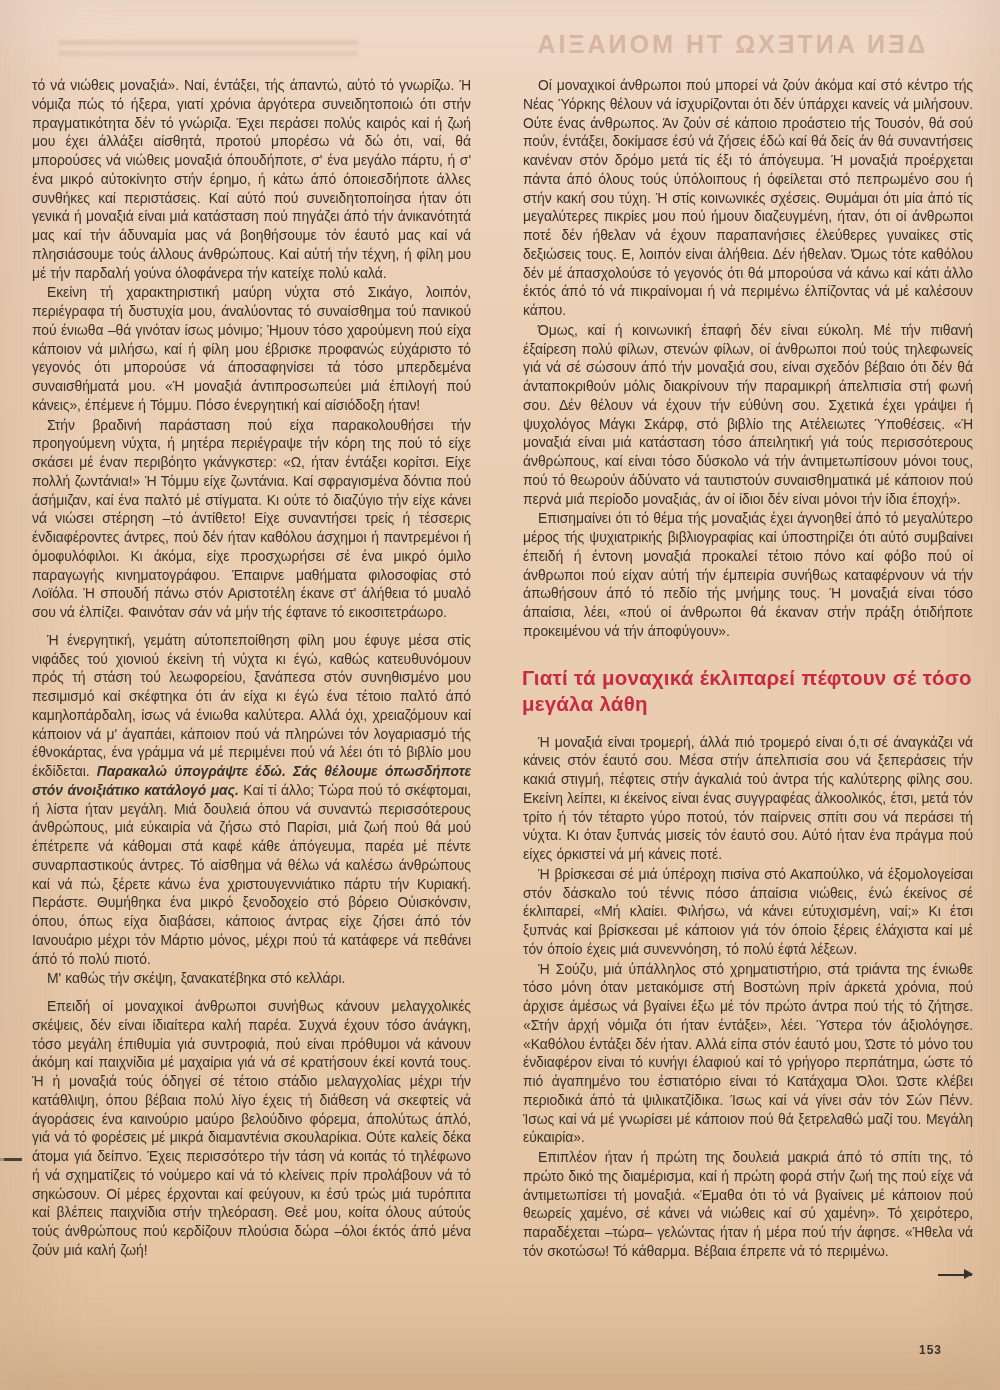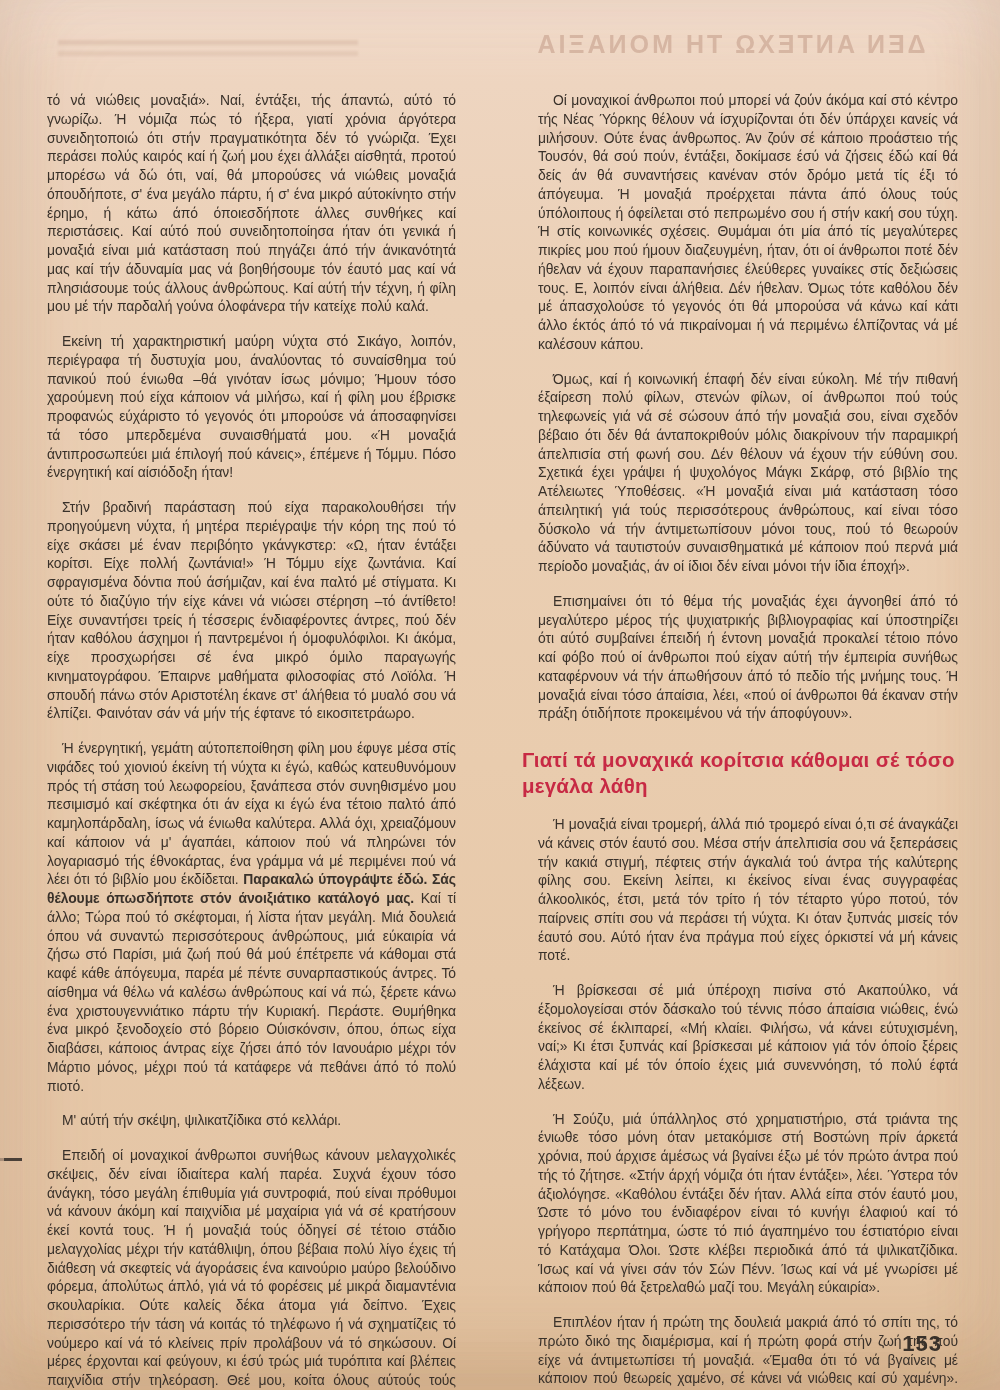--- a/index.html
+++ b/index.html
@@ -47,25 +47,25 @@
   }
   .col{
     position:absolute;top:75px;
     font-size:13.9px;line-height:18.75px;
     text-align:justify;
     letter-spacing:-0.05px;
     word-spacing:0.4px;
   }
   .col-left{left:31px;width:441px;}
   .col-right{left:522px;width:452px;}
-  .col p{margin:16px;}
+  .col p{margin:1px;}
   .indent{text-indent:15px;}
   .gap{margin-top:9px !important;}
   .ital{}
-  .bital{font-weight:bold;}
+  .bital{font-style:italic;font-weight:bold;}
   .section-heading{
     font-weight:bold;
     font-size:20.5px;line-height:26px;
     margin:24px 0 16px 0 !important;
     text-align:left;
     letter-spacing:0.2px;
   }
   .arrow-row{
     margin-top:4px;
     text-align:right;
@@ -77,21 +77,21 @@
     vertical-align:middle;margin-right:2px;
   }
   .cont-arrow::after{
     content:"";position:absolute;right:-1px;top:-4.2px;
     border-left:9px solid #39312a;
     border-top:5.5px solid transparent;
     border-bottom:5.5px solid transparent;
   }
   .page-number{
     position:absolute;right:58px;bottom:33px;
-    font-size:22px;font-weight:bold;color:#39312a;
+    font-size:12px;font-weight:bold;color:#39312a;
     letter-spacing:1px;
   }
   .margin-mark{
     position:absolute;left:4px;top:1158px;
     width:18px;height:2.5px;background:#4a4038;
     box-shadow:-6px 0 0 rgba(74,64,56,0.35);
   }
 </style>
 </head>
 <body>
@@ -100,30 +100,30 @@
 
   <div class="ghost-smudge"></div>
   <div class="ghost-title">ΔΕΝ ΑΝΤΕΧΩ ΤΗ ΜΟΝΑΞΙΑ</div>
   <div class="ghost-smudge2"></div>
 
   <div class="col col-left">
     <p>τό νά νιώθεις μοναξιά». Ναί, έντάξει, τής άπαντώ, αύτό τό γνωρίζω. Ή νόμιζα πώς τό ήξερα, γιατί χρόνια άργότερα συνειδητοποιώ ότι στήν πραγματικότητα δέν τό γνώριζα. Έχει περάσει πολύς καιρός καί ή ζωή μου έχει άλλάξει αίσθητά, προτού μπορέσω νά δώ ότι, ναί, θά μπορούσες νά νιώθεις μοναξιά όπουδήποτε, σ' ένα μεγάλο πάρτυ, ή σ' ένα μικρό αύτοκίνητο στήν έρημο, ή κάτω άπό όποιεσδήποτε άλλες συνθήκες καί περιστάσεις. Καί αύτό πού συνειδητοποίησα ήταν ότι γενικά ή μοναξιά είναι μιά κατάσταση πού πηγάζει άπό τήν άνικανότητά μας καί τήν άδυναμία μας νά βοηθήσουμε τόν έαυτό μας καί νά πλησιάσουμε τούς άλλους άνθρώπους. Καί αύτή τήν τέχνη, ή φίλη μου μέ τήν παρδαλή γούνα όλοφάνερα τήν κατείχε πολύ καλά.</p>
     <p class="indent">Εκείνη τή χαρακτηριστική μαύρη νύχτα στό Σικάγο, λοιπόν, περιέγραφα τή δυστυχία μου, άναλύοντας τό συναίσθημα τού πανικού πού ένιωθα –θά γινόταν ίσως μόνιμο; Ήμουν τόσο χαρούμενη πού είχα κάποιον νά μιλήσω, καί ή φίλη μου έβρισκε προφανώς εύχάριστο τό γεγονός ότι μπορούσε νά άποσαφηνίσει τά τόσο μπερδεμένα συναισθήματά μου. «Ή μοναξιά άντιπροσωπεύει μιά έπιλογή πού κάνεις», έπέμενε ή Τόμμυ. Πόσο ένεργητική καί αίσιόδοξη ήταν!</p>
     <p class="indent">Στήν βραδινή παράσταση πού είχα παρακολουθήσει τήν προηγούμενη νύχτα, ή μητέρα περιέγραψε τήν κόρη της πού τό είχε σκάσει μέ έναν περιβόητο γκάνγκστερ: «Ω, ήταν έντάξει κορίτσι. Είχε πολλή ζωντάνια!» Ή Τόμμυ είχε ζωντάνια. Καί σφραγισμένα δόντια πού άσήμιζαν, καί ένα παλτό μέ στίγματα. Κι ούτε τό διαζύγιο τήν είχε κάνει νά νιώσει στέρηση –τό άντίθετο! Είχε συναντήσει τρείς ή τέσσερις ένδιαφέροντες άντρες, πού δέν ήταν καθόλου άσχημοι ή παντρεμένοι ή όμοφυλόφιλοι. Κι άκόμα, είχε προσχωρήσει σέ ένα μικρό όμιλο παραγωγής κινηματογράφου. Έπαιρνε μαθήματα φιλοσοφίας στό Λοϊόλα. Ή σπουδή πάνω στόν Αριστοτέλη έκανε στ' άλήθεια τό μυαλό σου νά έλπίζει. Φαινόταν σάν νά μήν τής έφτανε τό εικοσιτετράωρο.</p>
     <p class="indent gap"><span>Ή ένεργητική, γεμάτη αύτοπεποίθηση φίλη μου έφυγε μέσα στίς νιφάδες τού χιονιού έκείνη τή νύχτα κι έγώ, καθώς κατευθυνόμουν πρός τή στάση τού λεωφορείου, ξανάπεσα στόν συνηθισμένο μου πεσιμισμό καί σκέφτηκα ότι άν είχα κι έγώ ένα τέτοιο παλτό άπό καμηλοπάρδαλη, ίσως νά ένιωθα καλύτερα. Αλλά όχι, χρειαζόμουν καί κάποιον νά μ' άγαπάει, κάποιον πού νά πληρώνει τόν λογαριασμό τής έθνοκάρτας, ένα γράμμα νά μέ περιμένει πού νά λέει ότι τό βιβλίο μου έκδίδεται. </span><span class="bital">Παρακαλώ ύπογράψτε έδώ. Σάς θέλουμε όπωσδήποτε στόν άνοιξιάτικο κατάλογό μας.</span><span> Καί τί άλλο; Τώρα πού τό σκέφτομαι, ή λίστα ήταν </span><span class="ital">μεγάλη</span><span>. Μιά δουλειά όπου νά συναντώ περισσότερους άνθρώπους, μιά εύκαιρία νά ζήσω στό Παρίσι, μιά ζωή πού θά μού έπέτρεπε νά κάθομαι στά καφέ κάθε άπόγευμα, παρέα μέ πέντε συναρπαστικούς άντρες. Τό αίσθημα νά θέλω νά καλέσω άνθρώπους καί νά πώ, ξέρετε κάνω ένα χριστουγεννιάτικο πάρτυ τήν Κυριακή. Περάστε. Θυμήθηκα ένα μικρό ξενοδοχείο στό βόρειο Ούισκόνσιν, όπου, όπως είχα διαβάσει, κάποιος άντρας είχε ζήσει άπό τόν Ιανουάριο μέχρι τόν Μάρτιο μόνος, μέχρι πού τά κατάφερε νά πεθάνει άπό τό πολύ πιοτό.</span></p>
-    <p class="indent">Μ' αύτή τήν σκέψη, ψιλικατζίδικα στό κελλάρι.</p>
+    <p class="indent">Μ' καθώς τήν σκέψη, ξανακατέβηκα στό κελλάρι.</p>
     <p class="indent gap">Επειδή οί μοναχικοί άνθρωποι συνήθως κάνουν μελαγχολικές σκέψεις, δέν είναι ίδιαίτερα καλή παρέα. Συχνά έχουν τόσο άνάγκη, τόσο μεγάλη έπιθυμία γιά συντροφιά, πού είναι πρόθυμοι νά κάνουν άκόμη καί παιχνίδια μέ μαχαίρια γιά νά σέ κρατήσουν έκεί κοντά τους. Ή ή μοναξιά τούς όδηγεί σέ τέτοιο στάδιο μελαγχολίας μέχρι τήν κατάθλιψη, όπου βέβαια πολύ λίγο έχεις τή διάθεση νά σκεφτείς νά άγοράσεις ένα καινούριο μαύρο βελούδινο φόρεμα, άπολύτως άπλό, γιά νά τό φορέσεις μέ μικρά διαμαντένια σκουλαρίκια. Ούτε καλείς δέκα άτομα γιά δείπνο. Έχεις περισσότερο τήν τάση νά κοιτάς τό τηλέφωνο ή νά σχηματίζεις τό νούμερο καί νά τό κλείνεις πρίν προλάβουν νά τό σηκώσουν. Οί μέρες έρχονται καί φεύγουν, κι έσύ τρώς μιά τυρόπιτα καί βλέπεις παιχνίδια στήν τηλεόραση. Θεέ μου, κοίτα όλους αύτούς τούς άνθρώπους πού κερδίζουν πλούσια δώρα –όλοι έκτός άπό μένα ζούν μιά καλή ζωή!</p>
   </div>
 
   <div class="col col-right">
     <p class="indent">Οί μοναχικοί άνθρωποι πού μπορεί νά ζούν άκόμα καί στό κέντρο τής Νέας Ύόρκης θέλουν νά ίσχυρίζονται ότι δέν ύπάρχει κανείς νά μιλήσουν. Ούτε ένας άνθρωπος. Άν ζούν σέ κάποιο προάστειο τής Τουσόν, θά σού πούν, έντάξει, δοκίμασε έσύ νά ζήσεις έδώ καί θά δείς άν θά συναντήσεις κανέναν στόν δρόμο μετά τίς έξι τό άπόγευμα. Ή μοναξιά προέρχεται πάντα άπό όλους τούς ύπόλοιπους ή όφείλεται στό πεπρωμένο σου ή στήν κακή σου τύχη. Ή στίς κοινωνικές σχέσεις. Θυμάμαι ότι μία άπό τίς μεγαλύτερες πικρίες μου πού ήμουν διαζευγμένη, ήταν, ότι οί άνθρωποι ποτέ δέν ήθελαν νά έχουν παραπανήσιες έλεύθερες γυναίκες στίς δεξιώσεις τους. Ε, λοιπόν είναι άλήθεια. Δέν ήθελαν. Όμως τότε καθόλου δέν μέ άπασχολούσε τό γεγονός ότι θά μπορούσα νά κάνω καί κάτι άλλο έκτός άπό τό νά πικραίνομαι ή νά περιμένω έλπίζοντας νά μέ καλέσουν κάπου.</p>
     <p class="indent"><span>Όμως, καί ή κοινωνική έπαφή δέν είναι εύκολη. Μέ τήν πιθανή έξαίρεση πολύ φίλων, στενών φίλων, οί άνθρωποι πού τούς τηλεφωνείς γιά νά σέ σώσουν άπό τήν μοναξιά σου, είναι σχεδόν βέβαιο ότι δέν θά άνταποκριθούν μόλις διακρίνουν τήν παραμικρή άπελπισία στή φωνή σου. Δέν θέλουν νά έχουν τήν εύθύνη σου. Σχετικά έχει γράψει ή ψυχολόγος Μάγκι Σκάρφ, στό βιβλίο της </span><span class="ital">Ατέλειωτες Ύποθέσεις</span><span>. «Ή μοναξιά είναι μιά κατάσταση τόσο άπειλητική γιά τούς περισσότερους άνθρώπους, καί είναι τόσο δύσκολο νά τήν άντιμετωπίσουν μόνοι τους, πού τό θεωρούν άδύνατο νά ταυτιστούν συναισθηματικά μέ κάποιον πού περνά μιά περίοδο μοναξιάς, άν οί ίδιοι δέν είναι μόνοι τήν ίδια έποχή».</span></p>
     <p class="indent">Επισημαίνει ότι τό θέμα τής μοναξιάς έχει άγνοηθεί άπό τό μεγαλύτερο μέρος τής ψυχιατρικής βιβλιογραφίας καί ύποστηρίζει ότι αύτό συμβαίνει έπειδή ή έντονη μοναξιά προκαλεί τέτοιο πόνο καί φόβο πού οί άνθρωποι πού είχαν αύτή τήν έμπειρία συνήθως καταφέρνουν νά τήν άπωθήσουν άπό τό πεδίο τής μνήμης τους. Ή μοναξιά είναι τόσο άπαίσια, λέει, «πού οί άνθρωποι θά έκαναν στήν πράξη ότιδήποτε προκειμένου νά τήν άποφύγουν».</p>
 
-    <p class="section-heading" style="color: rgb(199, 42, 68);">Γιατί τά μοναχικά κορίτσια κάθομαι σέ τόσο μεγάλα λάθη</p>
+    <p class="section-heading" style="color: rgb(199, 42, 68);">Γιατί τά μοναχικά έκλιπαρεί πέφτουν σέ τόσο μεγάλα λάθη</p>
 
     <p class="indent">Ή μοναξιά είναι τρομερή, άλλά πιό τρομερό είναι ό,τι σέ άναγκάζει νά κάνεις στόν έαυτό σου. Μέσα στήν άπελπισία σου νά ξεπεράσεις τήν κακιά στιγμή, πέφτεις στήν άγκαλιά τού άντρα τής καλύτερης φίλης σου. Εκείνη λείπει, κι έκείνος είναι ένας συγγραφέας άλκοολικός, έτσι, μετά τόν τρίτο ή τόν τέταρτο γύρο ποτού, τόν παίρνεις σπίτι σου νά περάσει τή νύχτα. Κι όταν ξυπνάς μισείς τόν έαυτό σου. Αύτό ήταν ένα πράγμα πού είχες όρκιστεί νά μή κάνεις ποτέ.</p>
     <p class="indent">Ή βρίσκεσαι σέ μιά ύπέροχη πισίνα στό Ακαπούλκο, νά έξομολογείσαι στόν δάσκαλο τού τέννις πόσο άπαίσια νιώθεις, ένώ έκείνος σέ έκλιπαρεί, «Μή κλαίει. Φιλήσω, νά κάνει εύτυχισμένη, ναί;» Κι έτσι ξυπνάς καί βρίσκεσαι μέ κάποιον γιά τόν όποίο ξέρεις έλάχιστα καί μέ τόν όποίο έχεις μιά συνεννόηση, τό πολύ έφτά λέξεων.</p>
     <p class="indent">Ή Σούζυ, μιά ύπάλληλος στό χρηματιστήριο, στά τριάντα της ένιωθε τόσο μόνη όταν μετακόμισε στή Βοστώνη πρίν άρκετά χρόνια, πού άρχισε άμέσως νά βγαίνει έξω μέ τόν πρώτο άντρα πού τής τό ζήτησε. «Στήν άρχή νόμιζα ότι ήταν έντάξει», λέει. Ύστερα τόν άξιολόγησε. «Καθόλου έντάξει δέν ήταν. Αλλά είπα στόν έαυτό μου, Ώστε τό μόνο του ένδιαφέρον είναι τό κυνήγι έλαφιού καί τό γρήγορο περπάτημα, ώστε τό πιό άγαπημένο του έστιατόριο είναι τό Κατάχαμα Όλοι. Ώστε κλέβει περιοδικά άπό τά ψιλικατζίδικα. Ίσως καί νά γίνει σάν τόν Σών Πένν. Ίσως καί νά μέ γνωρίσει μέ κάποιον πού θά ξετρελαθώ μαζί του. Μεγάλη εύκαιρία».</p>
     <p class="indent">Επιπλέον ήταν ή πρώτη της δουλειά μακριά άπό τό σπίτι της, τό πρώτο δικό της διαμέρισμα, καί ή πρώτη φορά στήν ζωή της πού είχε νά άντιμετωπίσει τή μοναξιά. «Έμαθα ότι τό νά βγαίνεις μέ κάποιον πού θεωρείς χαμένο, σέ κάνει νά νιώθεις καί σύ χαμένη». Τό χειρότερο, παραδέχεται –τώρα– γελώντας ήταν ή μέρα πού τήν άφησε. «Ήθελα νά τόν σκοτώσω! Τό κάθαρμα. Βέβαια έπρεπε νά τό περιμένω.</p>
 
     <div class="arrow-row">
       <span class="cont-arrow"></span>
     </div>
   </div>

